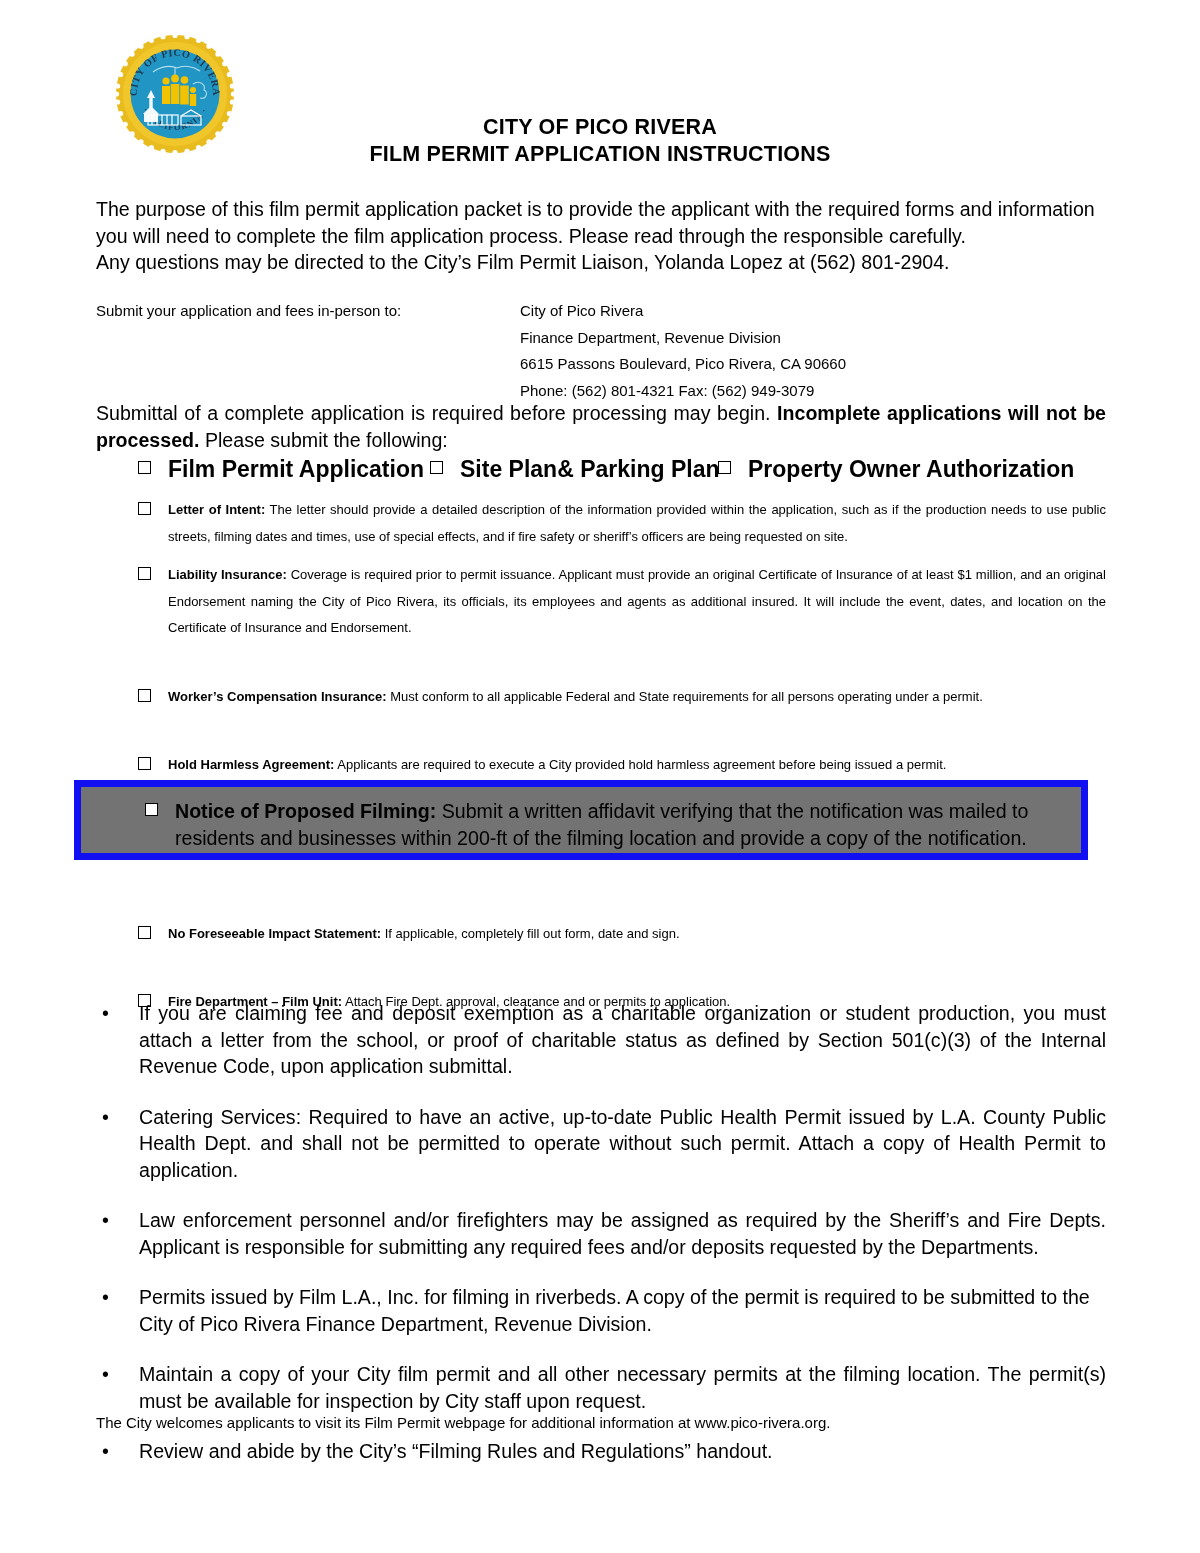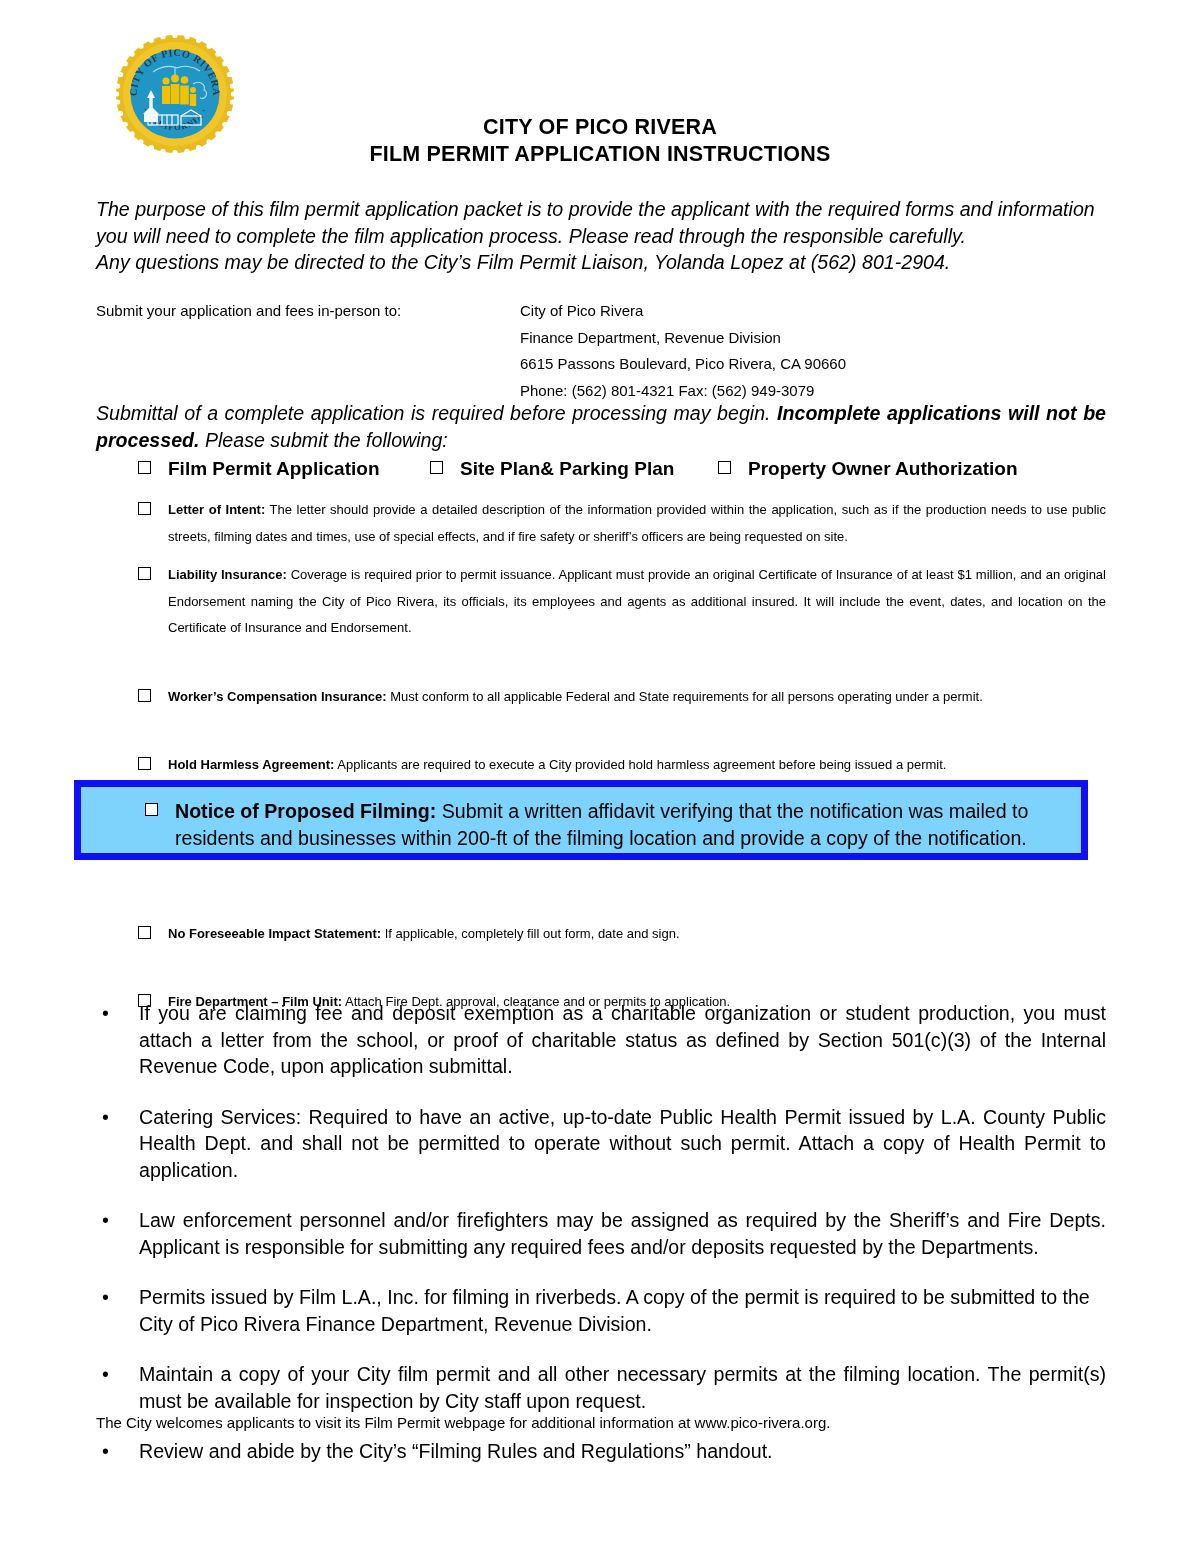--- a/index.html
+++ b/index.html
@@ -44,21 +44,20 @@
     letter-spacing: 0.2px;
     line-height: 27px;
     white-space: nowrap;
   }
 
   
   .body-col {
     position: absolute;
     left: 96px;
     width: 1010px;
-    font-style: italic;
   }
   .para {
     font-size: 19.6px;
     line-height: 26.5px;
     text-align: left;
   }
   .para.justify { text-align: justify; }
   .b { font-weight: bold; }
 
   
@@ -107,21 +106,21 @@
     width: 13px;
     height: 13px;
     border: 1.4px solid #000;
     box-sizing: border-box;
     background: #fff;
   }
 
   
   #chk-triple {
     position: relative;
-    font-size: 19px;
+    font-size: 23px;
     line-height: 26.5px;
     font-weight: bold;
     height: 27px;
     margin-bottom: 14px;
   }
   #chk-triple .tri-item {
     position: absolute;
     top: 0;
     white-space: nowrap;
     padding-left: 30px;
@@ -132,21 +131,21 @@
   #tri-3 { left: 580px; }
 
   
   #highlight-box {
     position: absolute;
     left: 74px;
     top: 780px;
     width: 1014px;
     height: 80px;
     border: 7px solid #1010f2;
-    background: #7dd3fc;
+    background: #737373;
     box-sizing: border-box;
     z-index: 5;
   }
   #highlight-inner {
     position: absolute;
     left: 64px;
     top: 11px;
     width: 890px;
     font-size: 19.6px;
     line-height: 26.5px;

